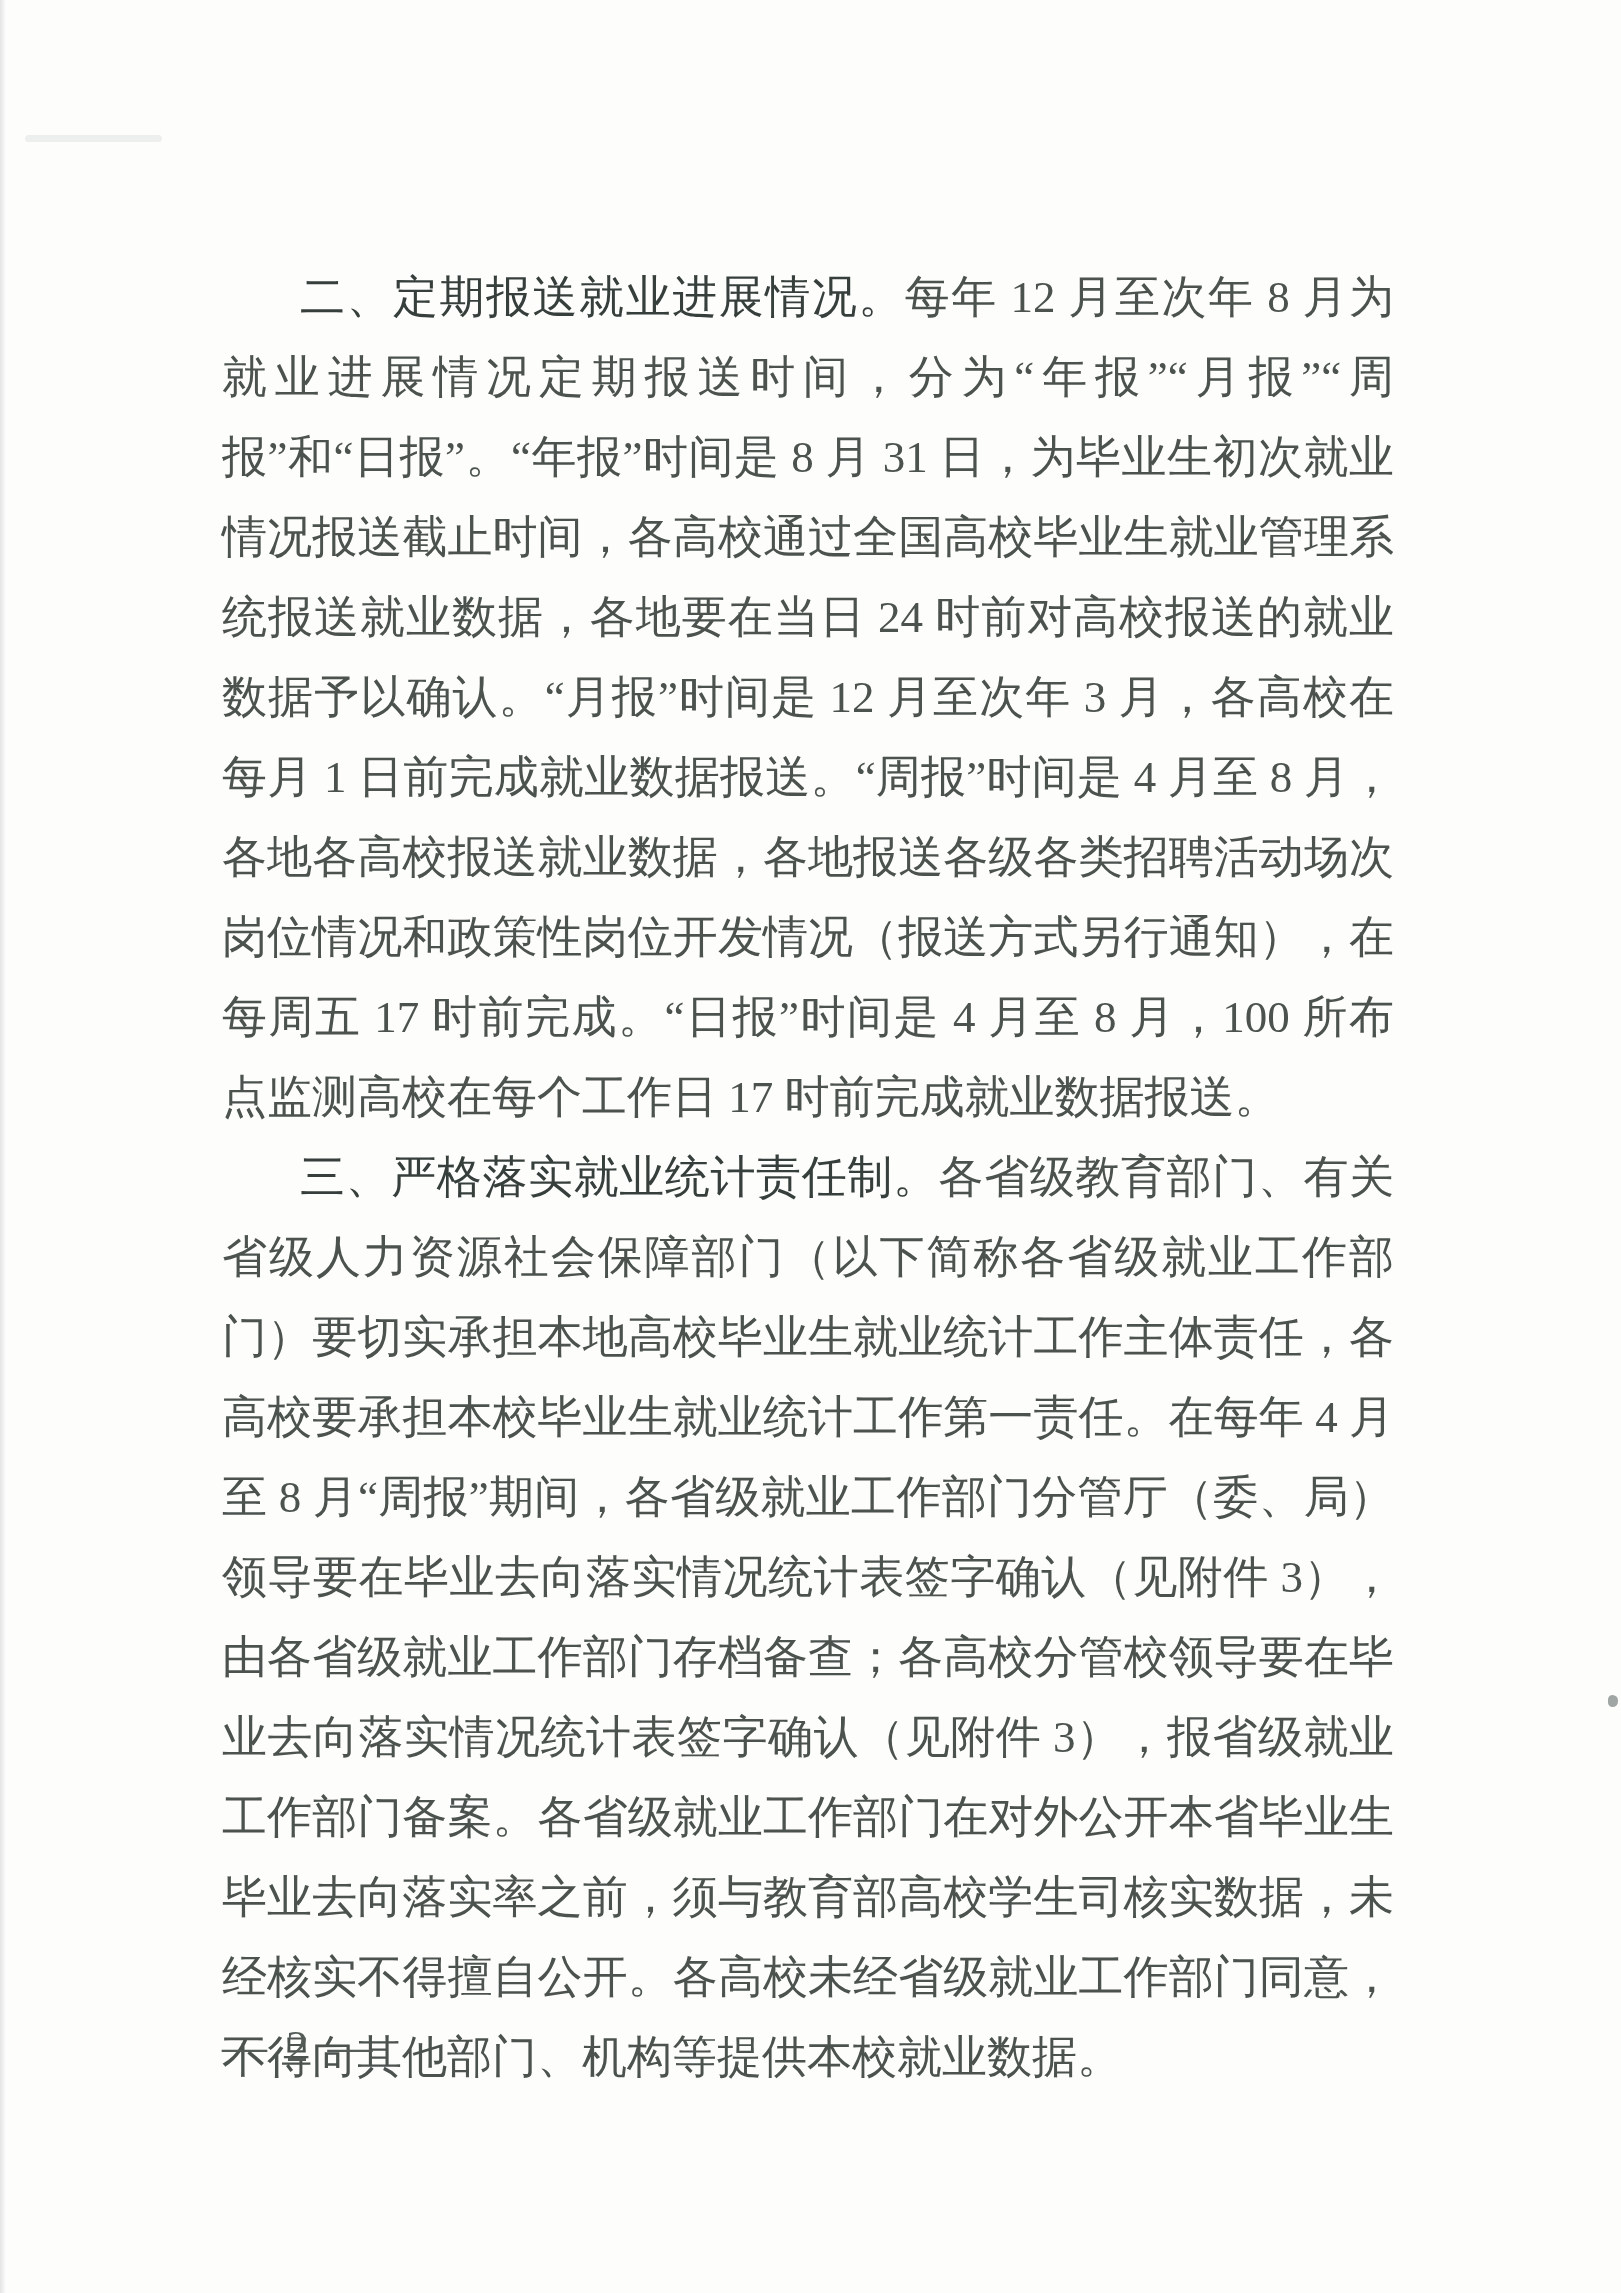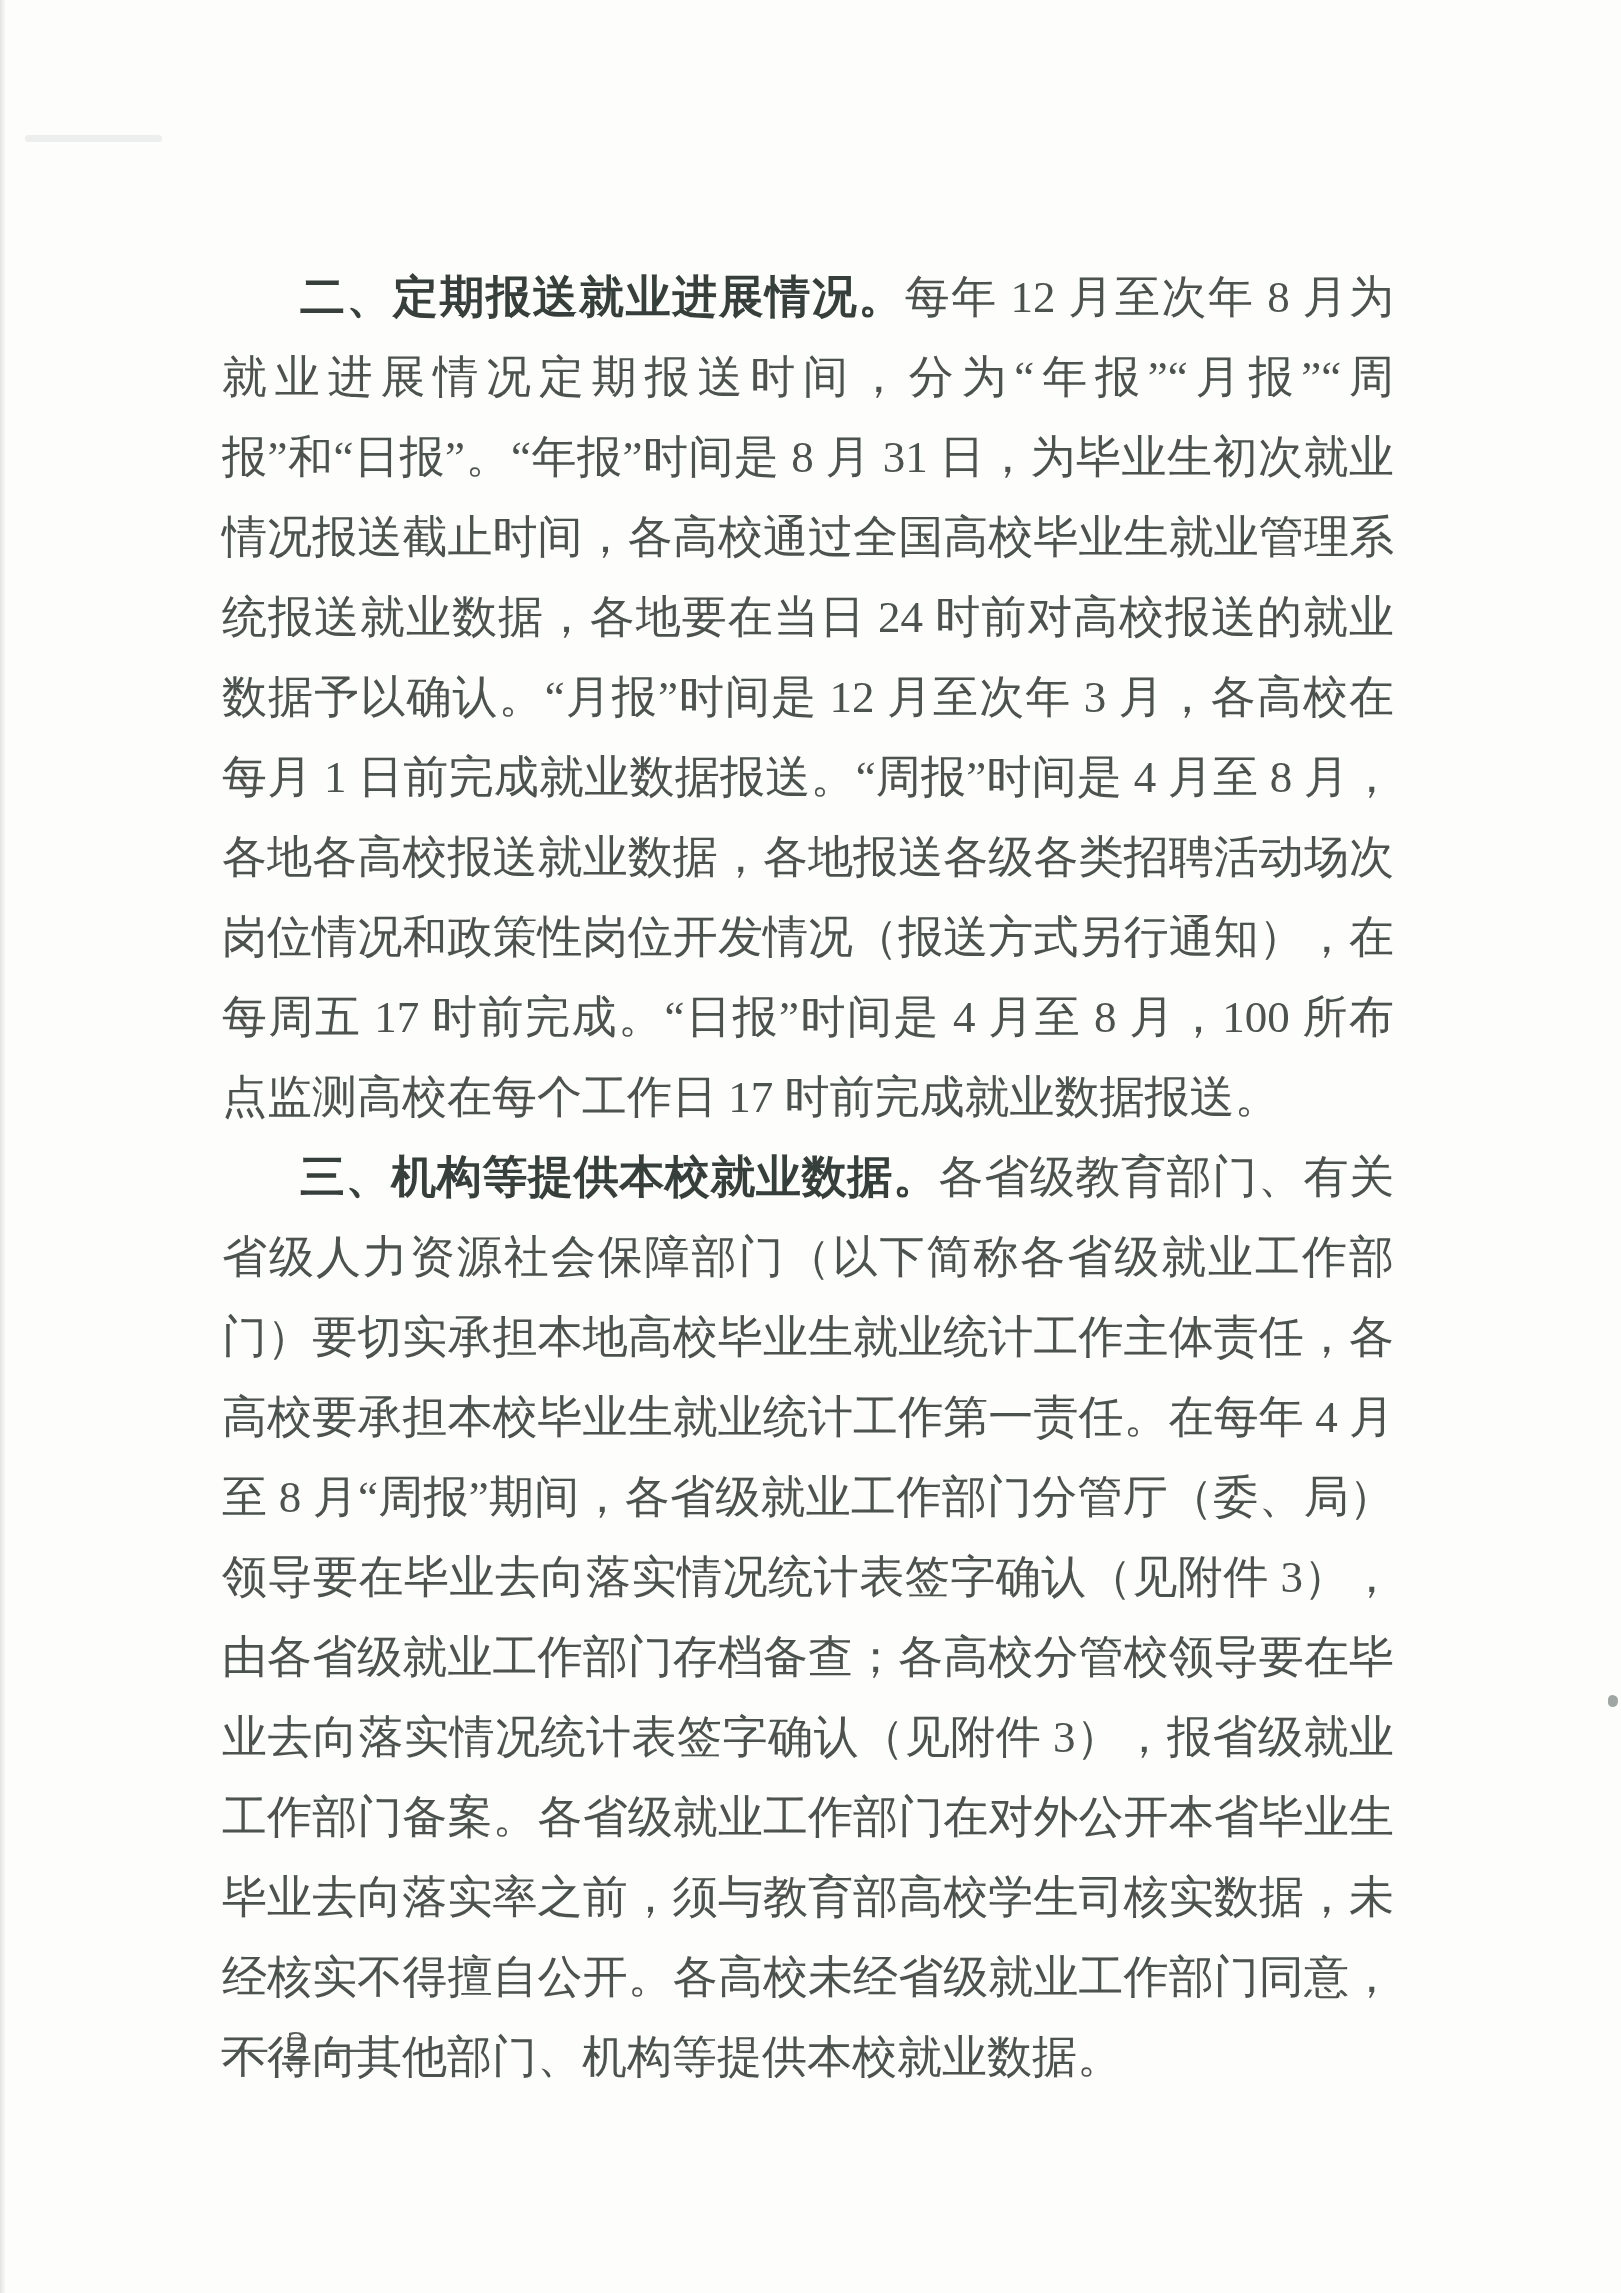--- a/index.html
+++ b/index.html
@@ -44,21 +44,21 @@
     color: #4c534f;
     text-align: justify;
   }
   .para {
     margin: 0;
     padding: 0;
     text-indent: 78px;
   }
   .para-heading {
     font-family: "Liberation Sans", sans-serif;
-    font-weight: 700;
+    font-weight: 400;
     color: #363f3b;
   }
   .page-number {
     position: absolute;
     left: 222px;
     top: 2017px;
     font-size: 45px;
     line-height: 59px;
     color: #555c58;
     font-family: "Liberation Serif", serif;
@@ -71,21 +71,21 @@
 <div class="page">
 
   <div class="scan-streak-left"></div>
   <div class="scan-smudge-top"></div>
   <div class="scan-dot-artifact"></div>
 
   <div class="text-block">
 
     <p class="para"><span class="para-heading">二、定期报送就业进展情况。</span><span class="para-body">每年 12 月至次年 8 月为就业进展情况定期报送时间，分为“年报”“月报”“周报”和“日报”。“年报”时间是 8 月 31 日，为毕业生初次就业情况报送截止时间，各高校通过全国高校毕业生就业管理系统报送就业数据，各地要在当日 24 时前对高校报送的就业数据予以确认。“月报”时间是 12 月至次年 3 月，各高校在每月 1 日前完成就业数据报送。“周报”时间是 4 月至 8 月，各地各高校报送就业数据，各地报送各级各类招聘活动场次岗位情况和政策性岗位开发情况（报送方式另行通知），在每周五 17 时前完成。“日报”时间是 4 月至 8 月，100 所布点监测高校在每个工作日 17 时前完成就业数据报送。</span></p>
 
-    <p class="para"><span class="para-heading">三、机构等提供本校就业数据。</span><span class="para-body">各省级教育部门、有关省级人力资源社会保障部门（以下简称各省级就业工作部门）要切实承担本地高校毕业生就业统计工作主体责任，各高校要承担本校毕业生就业统计工作第一责任。在每年 4 月至 8 月“周报”期间，各省级就业工作部门分管厅（委、局）领导要在毕业去向落实情况统计表签字确认（见附件 3），由各省级就业工作部门存档备查；各高校分管校领导要在毕业去向落实情况统计表签字确认（见附件 3），报省级就业工作部门备案。各省级就业工作部门在对外公开本省毕业生毕业去向落实率之前，须与教育部高校学生司核实数据，未经核实不得擅自公开。各高校未经省级就业工作部门同意，不得向其他部门、机构等提供本校就业数据。</span></p>
+    <p class="para"><span class="para-heading">三、严格落实就业统计责任制。</span><span class="para-body">各省级教育部门、有关省级人力资源社会保障部门（以下简称各省级就业工作部门）要切实承担本地高校毕业生就业统计工作主体责任，各高校要承担本校毕业生就业统计工作第一责任。在每年 4 月至 8 月“周报”期间，各省级就业工作部门分管厅（委、局）领导要在毕业去向落实情况统计表签字确认（见附件 3），由各省级就业工作部门存档备查；各高校分管校领导要在毕业去向落实情况统计表签字确认（见附件 3），报省级就业工作部门备案。各省级就业工作部门在对外公开本省毕业生毕业去向落实率之前，须与教育部高校学生司核实数据，未经核实不得擅自公开。各高校未经省级就业工作部门同意，不得向其他部门、机构等提供本校就业数据。</span></p>
 
 
   </div>
 
   <div class="page-number">— 2 —</div>
 
 </div>
 
 
 </body></html>

